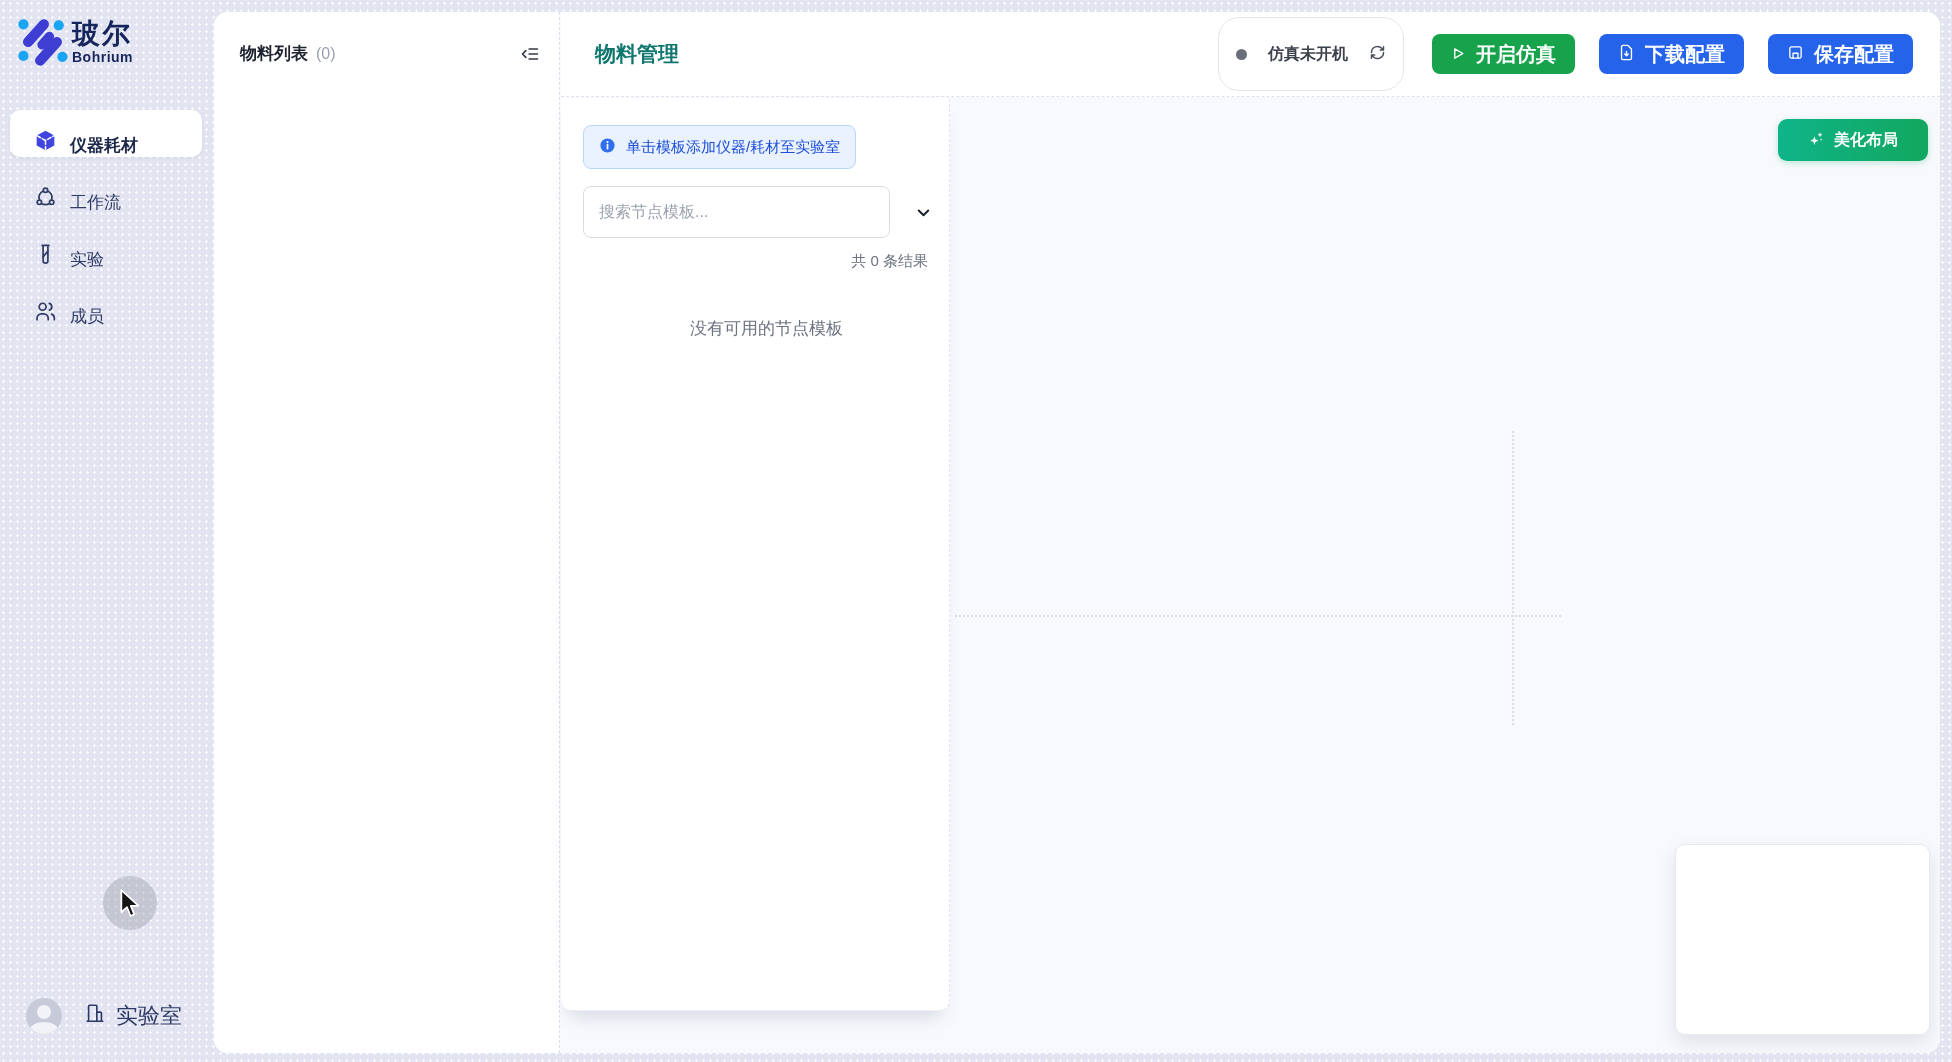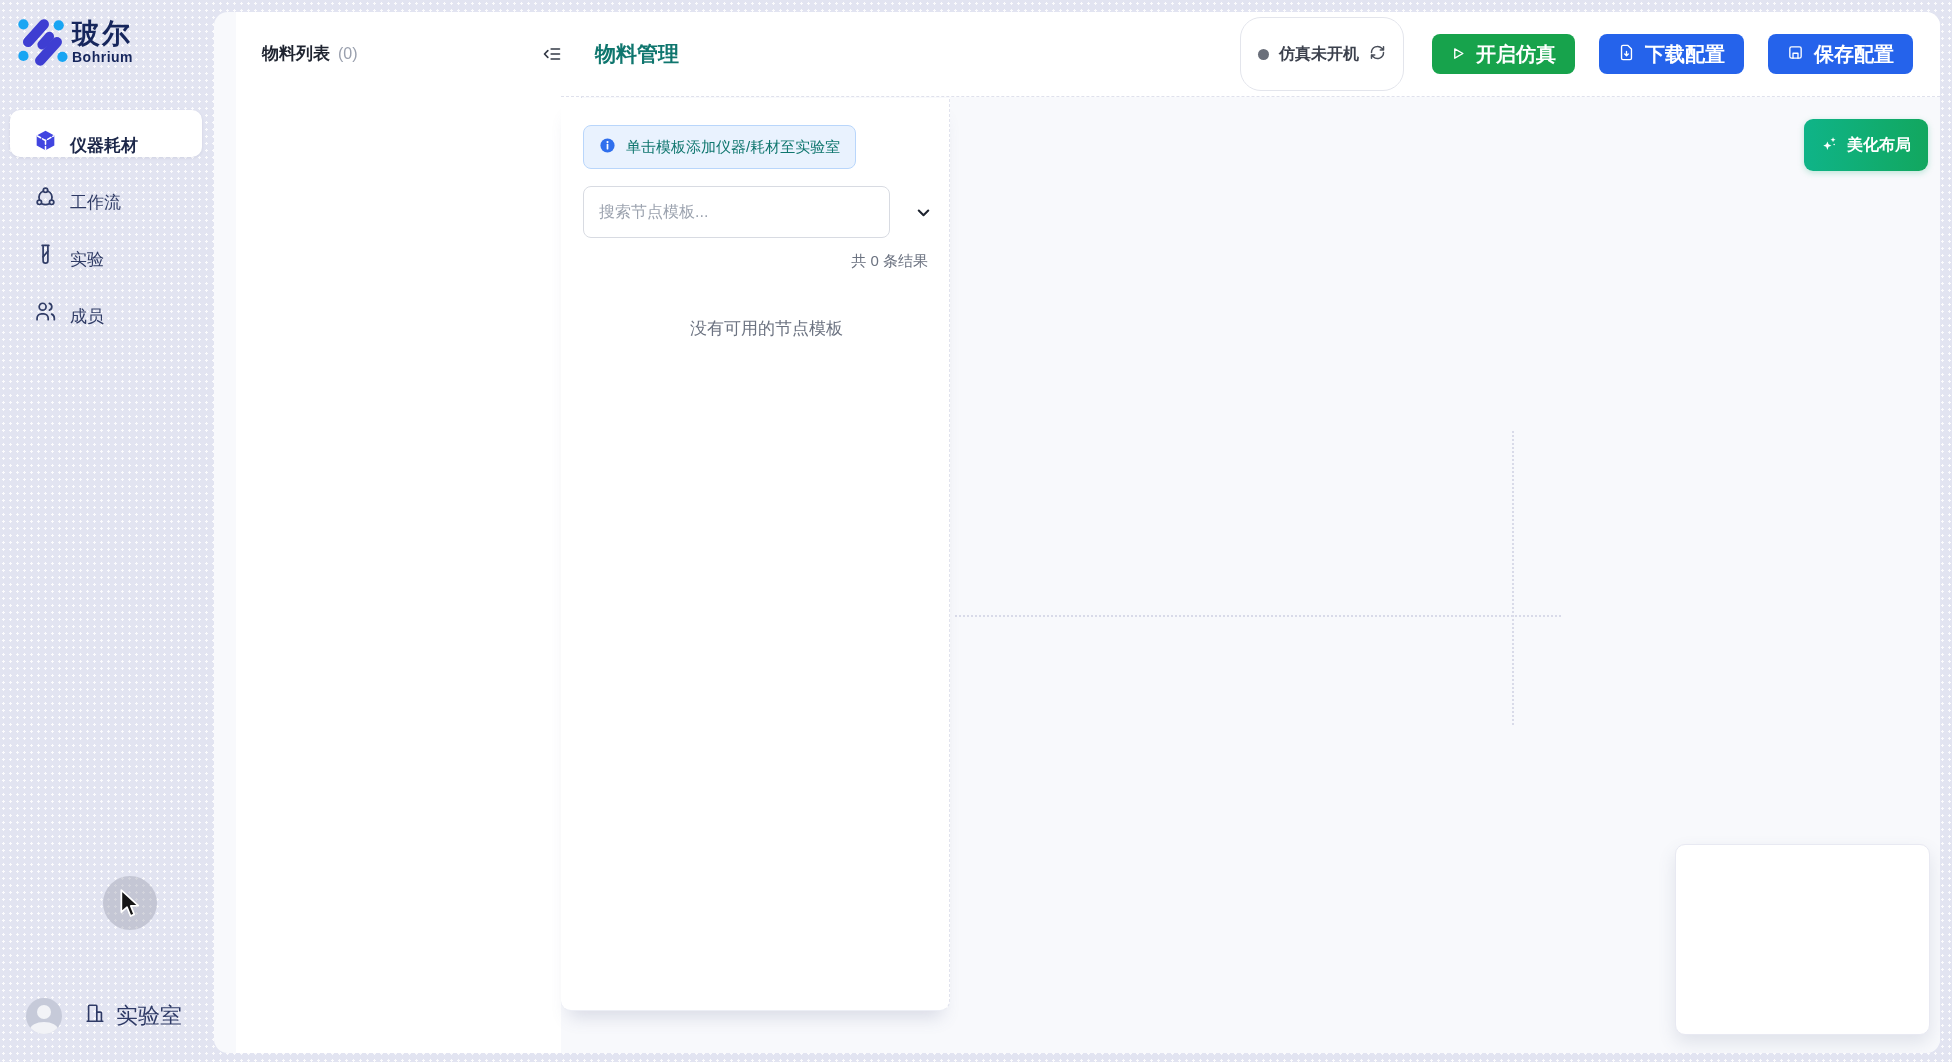--- a/index.html
+++ b/index.html
@@ -23,64 +23,64 @@
   .avatar{width:36px;height:36px;border-radius:50%;background:#c6cad9;position:relative;overflow:hidden;}
   .avatar::before{content:"";position:absolute;left:11px;top:7px;width:14px;height:14px;border-radius:50%;background:#f2f3f7;}
   .avatar::after{content:"";position:absolute;left:4px;top:24px;width:28px;height:16px;border-radius:50%;background:#f2f3f7;}
   .lab-row{display:flex;align-items:center;gap:10px;color:#2e3a66;font-size:22px;}
 
   
   .window{position:absolute;left:214px;top:12px;width:1726px;height:1041px;background:#f8f9fc;
     border-radius:14px;overflow:hidden;}
 
   .left-panel{position:absolute;left:0;top:0;width:346px;height:100%;background:#ffffff;
-    border-right:1px dashed #dcdfeb;box-sizing:border-box;margin-left:22px;}
+    border-right:1px dashed #dcdfeb;box-sizing:border-box;}
   .panel-header{display:flex;align-items:center;padding:30px 18px 0 26px;}
   .panel-title{font-size:17px;font-weight:700;color:#1f2430;}
   .panel-count{font-size:16px;color:#9aa0ae;margin-left:8px;}
   .panel-header .spacer{flex:1;}
   .collapse-btn{width:22px;height:22px;display:flex;align-items:center;justify-content:center;cursor:pointer;color:#333a46;}
 
   .main-header{position:absolute;left:347px;top:0;width:1379px;height:85px;background:#ffffff;
     border-bottom:1px dashed #dfe1ec;display:flex;align-items:center;box-sizing:border-box;
     padding:0 27px 0 34px;gap:14px;}
   .page-title{font-size:21px;font-weight:700;color:#0f766e;}
   .main-header .spacer{flex:1;}
   .status-chip{height:40px;border:1px solid #e3e5ec;border-radius:21px;background:#fff;display:flex;
-    align-items:center;gap:10px;padding:16px 17px;cursor:pointer;}
+    align-items:center;gap:21px;padding:16px 17px;cursor:pointer;}
   .status-dot{width:11px;height:11px;border-radius:50%;background:#6a6f7a;}
   .status-text{font-size:16px;color:#3c414d;font-weight:600;}
   .btn{height:40px;border:none;border-radius:8px;display:flex;align-items:center;gap:10px;
     padding:0 19px;font-size:20px;font-weight:600;color:#fff;cursor:pointer;
     font-family:"Liberation Sans","DejaVu Sans",sans-serif;}
   .btn-green{background:#17a34c;margin-left:14px;}
   .btn-blue{background:#2563eb;margin-left:10px;}
 
   
   .canvas{position:absolute;left:347px;top:86px;width:1379px;height:955px;background:#f8f9fc;}
   .guide-h{position:absolute;left:394px;top:517px;width:606px;height:0;border-top:2px dotted #d9dbe9;}
   .guide-v{position:absolute;left:951px;top:333px;width:0;height:294px;border-left:2px dotted #d9dbe9;}
 
   .template-panel{position:absolute;left:0;top:0;width:389px;height:913px;background:#ffffff;
     border-right:1px dashed #e1e3ee;border-bottom:1px solid #eceef5;border-radius:0 0 10px 10px;
     box-shadow:0 14px 18px -8px rgba(90,98,140,.20);box-sizing:border-box;padding:27px 0 0 22px;}
   .info-banner{display:inline-flex;align-items:center;gap:10px;background:#e9f2fe;border:1px solid #b9d6fb;
-    border-radius:8px;padding:0 15px;height:42px;color:#0f766e;font-size:15px;cursor:default;}
+    border-radius:8px;padding:0 15px;height:42px;color:#1d4ed8;font-size:15px;cursor:default;}
   .search-row{display:flex;align-items:center;margin-top:17px;gap:20px;}
   .search-input{width:307px;height:52px;box-sizing:border-box;border:1px solid #d8dbe2;border-radius:8px;
     padding:0 15px;font-size:16px;color:#343a46;background:#fff;outline:none;
     font-family:"Liberation Sans","DejaVu Sans",sans-serif;}
   .search-input::placeholder{color:#9ca3af;}
   .chevron-btn{width:26px;height:26px;display:flex;align-items:center;justify-content:center;cursor:pointer;color:#1f2530;}
   .results-line{width:345px;text-align:right;margin-top:14px;font-size:15px;color:#6b7280;}
   .empty-text{width:367px;text-align:center;margin-top:46px;font-size:17px;color:#6b7280;}
 
-  .beautify-btn{position:absolute;top:21px;right:12px;height:52px;border:none;border-radius:9px;
+  .beautify-btn{position:absolute;top:21px;right:12px;height:42px;border:none;border-radius:9px;
     background:linear-gradient(90deg,#0fb488,#12a75f);color:#fff;font-size:16px;font-weight:600;
-    display:flex;align-items:center;gap:9px;padding:0 17px;cursor:pointer;
+    display:flex;align-items:center;gap:9px;padding:0 30px;cursor:pointer;
     font-family:"Liberation Sans","DejaVu Sans",sans-serif;box-shadow:0 2px 6px rgba(16,170,110,.25);}
 
   .minimap{position:absolute;top:746px;right:10px;width:253px;height:189px;background:#ffffff;
     border:1px solid #e8e9f2;border-radius:10px;box-shadow:0 8px 18px rgba(80,90,130,.14);}
 
   
   .cursor-halo{position:absolute;left:103px;top:876px;width:54px;height:54px;border-radius:50%;
     background:rgba(146,150,166,.38);pointer-events:none;}
   .cursor{position:absolute;left:118px;top:889px;pointer-events:none;}
 </style>

